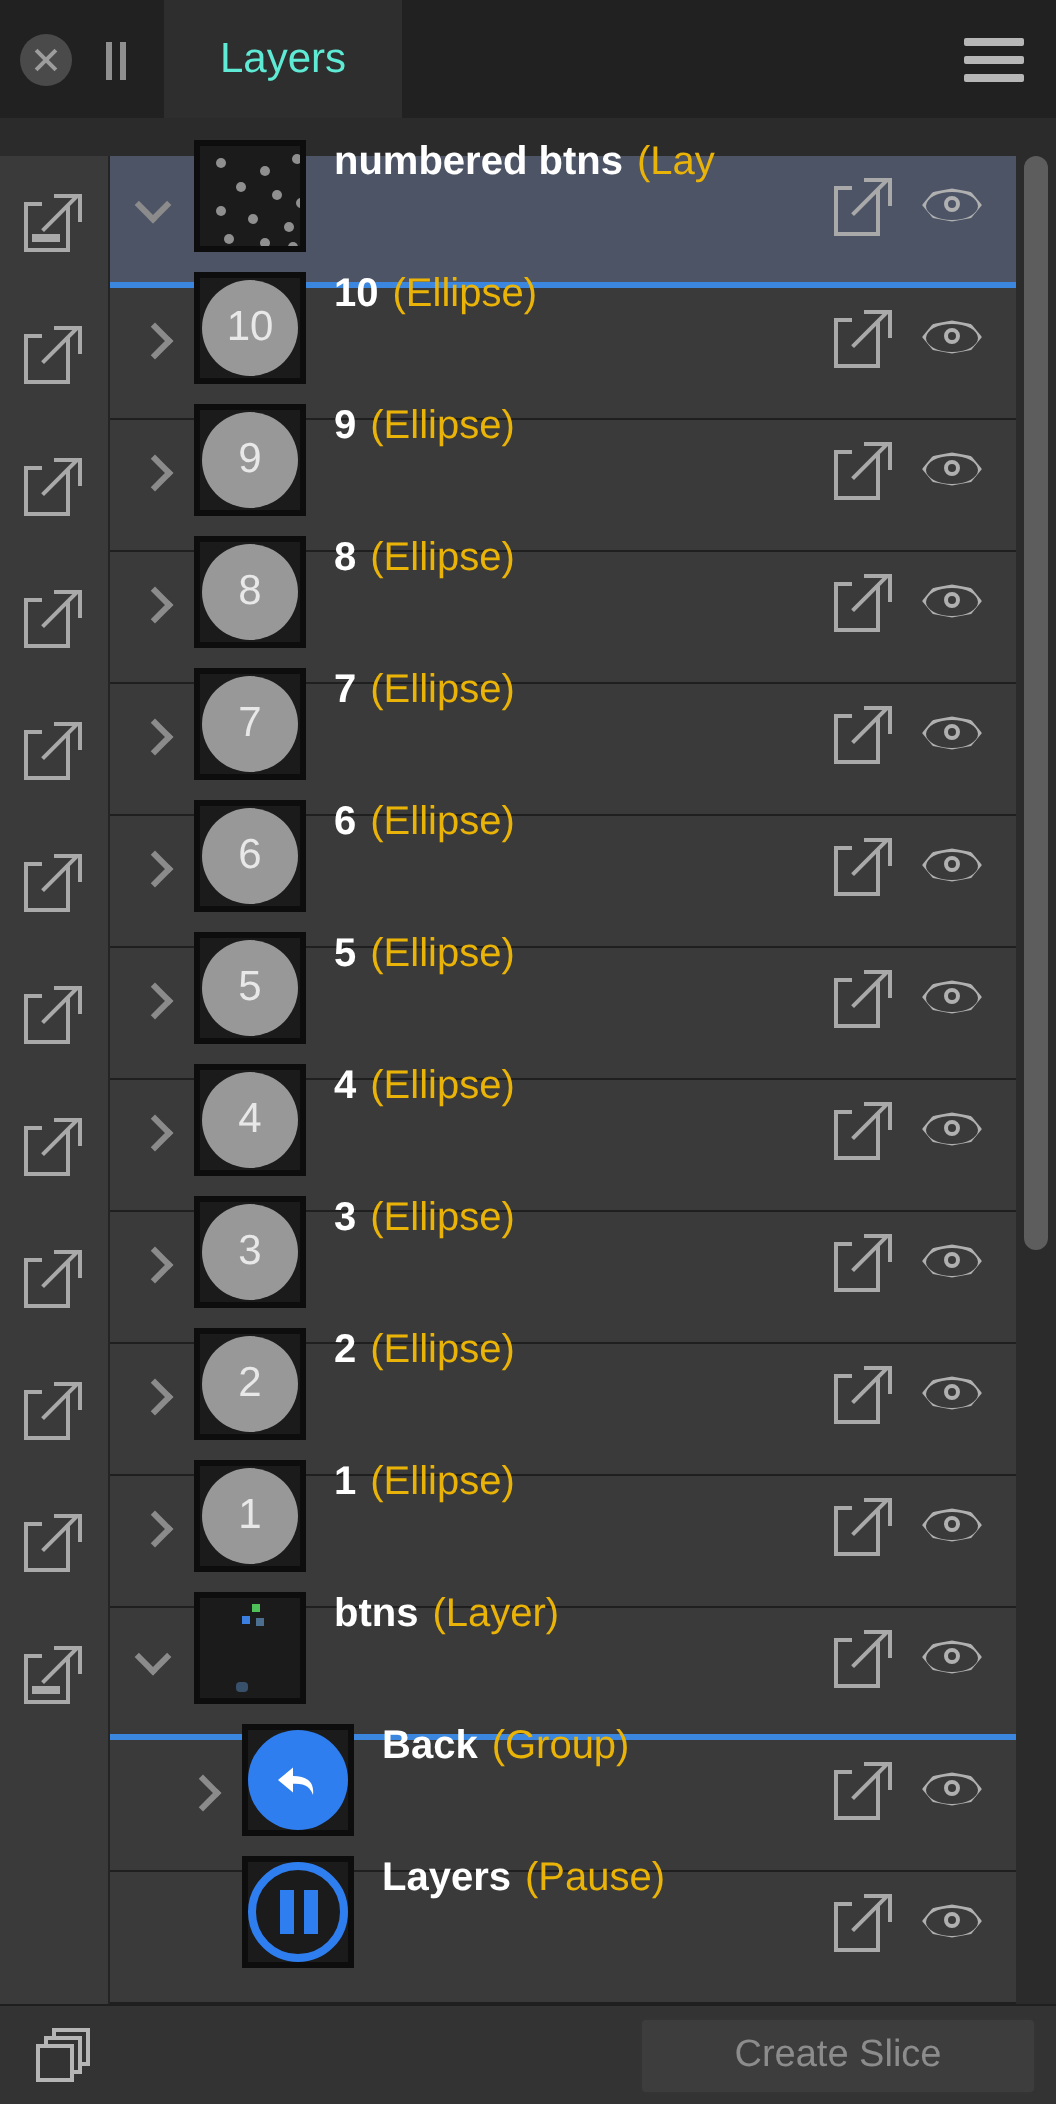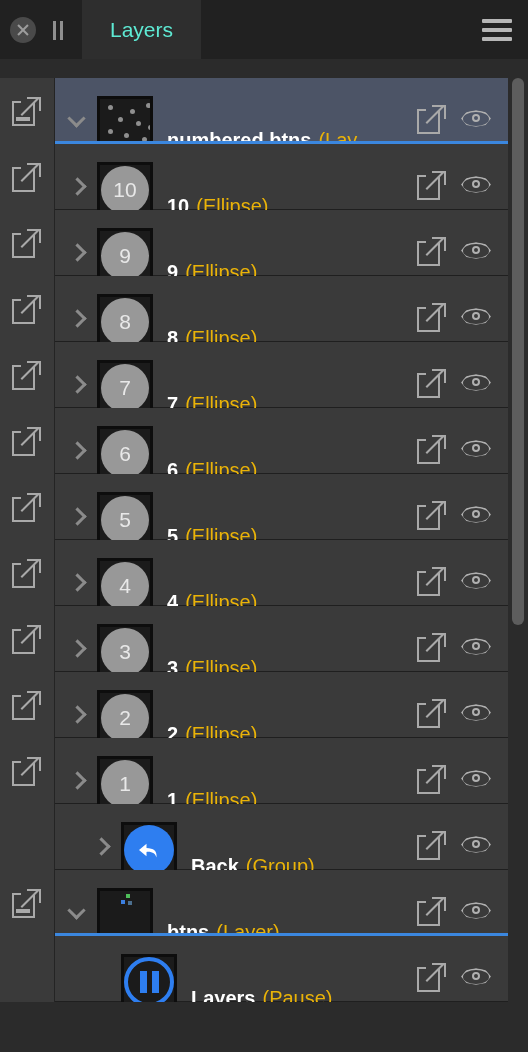--- a/index.html
+++ b/index.html
@@ -58,21 +58,21 @@
   }
 
   
   .gutter {
     width: 55px; height: 66px; flex: none;
     display: flex; align-items: center; justify-content: center;
     border-right: 1px solid #242424; background: #3a3a3a;
   }
   .row.selected .gutter { background: #3a3a3a; }
 
-  .body { flex: 1; height: 82px; display: flex; align-items: flex-end; min-width: 0; }
+  .body { flex: 1; height: 82px; display: flex; align-items: flex-start; min-width: 0; }
 
   .twisty { width: 42px; height: 66px; flex: none; display: flex; align-items: center; justify-content: center; }
   .twisty.indent { width: 42px; margin-left: 24px; }
   .chev { width: 14px; height: 14px; position: relative; }
   .chev::before {
     content: ""; position: absolute; left: 2px; top: 2px;
     width: 10px; height: 10px;
     border-right: 3px solid #8b8b8b; border-bottom: 3px solid #8b8b8b;
     transform: rotate(-45deg);
   }
@@ -607,53 +607,20 @@
               <span class="act">
                 <span class="ico-eye">
                   <span class="lid"></span>
                   <span class="pup"></span>
                 </span>
               </span>
             </div>
           </div>
         </div>
         <div class="row">
-          <div class="gutter"></div>
-          <div class="body">
-            <div class="twisty indent">
-              <span class="chev"></span>
-            </div>
-            <div class="thumb">
-              <span class="blue-circle">
-                <svg width="30" height="30" viewBox="0 0 24 24">
-                  <path d="M10 7 L4 12 L10 17 L10 13.5 C15 13.2 17 15 18 18 C18.6 12.6 15.6 10.6 10 10.4 Z" fill="#ffffff"></path>
-                </svg>
-              </span>
-            </div>
-            <div class="labels">
-              <span class="lname">Back</span>
-              <span class="ltype">(Group)</span>
-            </div>
-            <div class="rowactions">
-              <span class="act">
-                <span class="ico-export">
-                  <span class="box"></span>
-                  <span class="arr"></span>
-                </span>
-              </span>
-              <span class="act">
-                <span class="ico-eye">
-                  <span class="lid"></span>
-                  <span class="pup"></span>
-                </span>
-              </span>
-            </div>
-          </div>
-        </div>
-        <div class="row">
           <div class="gutter">
             <span class="ico-gexport">
               <span class="box"></span>
               <span class="arr"></span>
               <span class="bar"></span>
             </span>
           </div>
           <div class="body">
             <div class="twisty">
               <span class="chev down"></span>
@@ -683,20 +650,53 @@
                   <span class="pup"></span>
                 </span>
               </span>
             </div>
           </div>
           <div style="position: absolute; left: 55px; right: 0px; bottom: -1px; height: 3px; background: rgb(59, 135, 223);"></div>
         </div>
         <div class="row">
           <div class="gutter"></div>
           <div class="body">
+            <div class="twisty indent">
+              <span class="chev"></span>
+            </div>
+            <div class="thumb">
+              <span class="blue-circle">
+                <svg width="30" height="30" viewBox="0 0 24 24">
+                  <path d="M10 7 L4 12 L10 17 L10 13.5 C15 13.2 17 15 18 18 C18.6 12.6 15.6 10.6 10 10.4 Z" fill="#ffffff"></path>
+                </svg>
+              </span>
+            </div>
+            <div class="labels">
+              <span class="lname">Back</span>
+              <span class="ltype">(Group)</span>
+            </div>
+            <div class="rowactions">
+              <span class="act">
+                <span class="ico-export">
+                  <span class="box"></span>
+                  <span class="arr"></span>
+                </span>
+              </span>
+              <span class="act">
+                <span class="ico-eye">
+                  <span class="lid"></span>
+                  <span class="pup"></span>
+                </span>
+              </span>
+            </div>
+          </div>
+        </div>
+        <div class="row">
+          <div class="gutter"></div>
+          <div class="body">
             <div class="twisty indent"></div>
             <div class="thumb">
               <span class="pause-ring">
                 <i></i>
                 <i></i>
               </span>
             </div>
             <div class="labels">
               <span class="lname">Layers</span>
               <span class="ltype">(Pause)</span>
@@ -717,14 +717,25 @@
             </div>
           </div>
         </div>
       </div>
   </div>
 
   <div class="scrollbar">
     <div class="scrollthumb" style="top: 19px; height: 547px;"></div>
   </div>
 
+  <div class="footer">
+    <div class="ico-slices">
+      <s></s>
+        <s></s>
+        <s></s>
+    </div>
+    <div class="footer-spacer"></div>
+    <div class="btn-slice">
+      <span>Create Slice</span>
+    </div>
+  </div>
 
 </div>
 
 </body></html>

